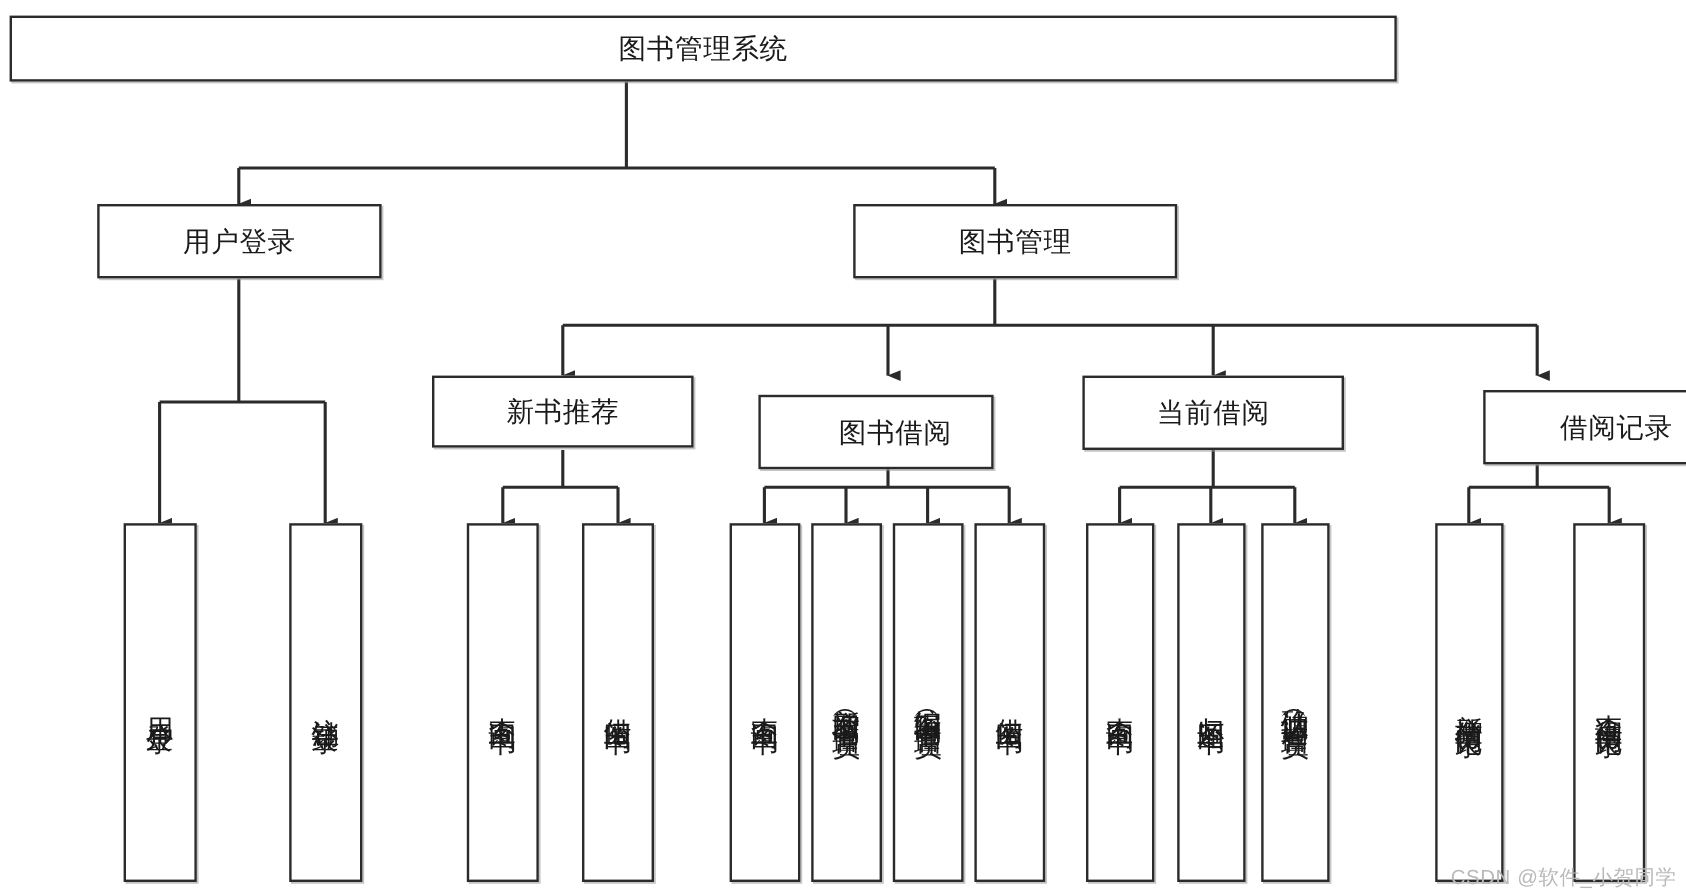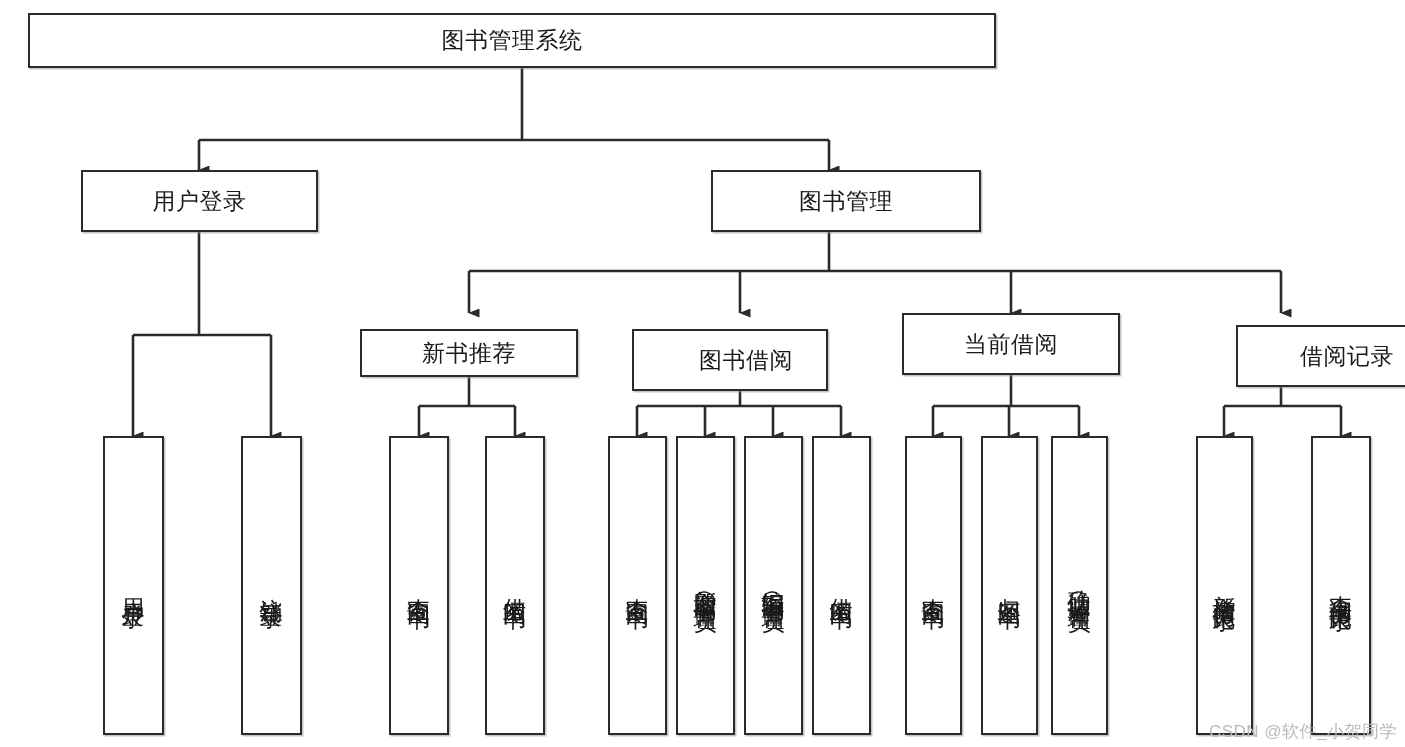--- a/index.html
+++ b/index.html
@@ -105,30 +105,30 @@
         <line x1="1009" y1="406" x2="1009" y2="436" marker-end="url(#arrowhead)"></line>
         <line x1="1079" y1="406" x2="1079" y2="436" marker-end="url(#arrowhead)"></line>
         <line x1="1281" y1="375" x2="1281" y2="406"></line>
         <line x1="1224" y1="406" x2="1341" y2="406"></line>
         <line x1="1224" y1="406" x2="1224" y2="436" marker-end="url(#arrowhead)"></line>
         <line x1="1341" y1="406" x2="1341" y2="436" marker-end="url(#arrowhead)"></line>
       </g>
   </svg>
 
   <div id="nodes-layer">
-      <div class="node-box horizontal" style="left: 28px; top: 13px; width: 968px; height: 55px;">
+      <div class="node-box horizontal" style="left: 8px; top: 13px; width: 1156px; height: 55px;">
         <span class="node-label">图书管理系统</span>
       </div>
       <div class="node-box horizontal" style="left: 81px; top: 170px; width: 237px; height: 62px;">
         <span class="node-label">用户登录</span>
       </div>
       <div class="node-box horizontal" style="left: 711px; top: 170px; width: 270px; height: 62px;">
         <span class="node-label">图书管理</span>
       </div>
-      <div class="node-box horizontal" style="left: 360px; top: 313px; width: 218px; height: 48px; margin-top: 16px;">
+      <div class="node-box horizontal" style="left: 360px; top: 313px; width: 218px; height: 60px;">
         <span class="node-label">新书推荐</span>
       </div>
       <div class="node-box horizontal" style="left: 632px; top: 329px; width: 196px; height: 62px; padding-left: 32px;">
         <span class="node-label">图书借阅</span>
       </div>
       <div class="node-box horizontal" style="left: 902px; top: 313px; width: 218px; height: 62px; text-align: right;">
         <span class="node-label">当前借阅</span>
       </div>
       <div class="node-box horizontal" style="left: 1236px; top: 313px; width: 222px; height: 62px; margin-top: 12px;">
         <span class="node-label">借阅记录</span>

